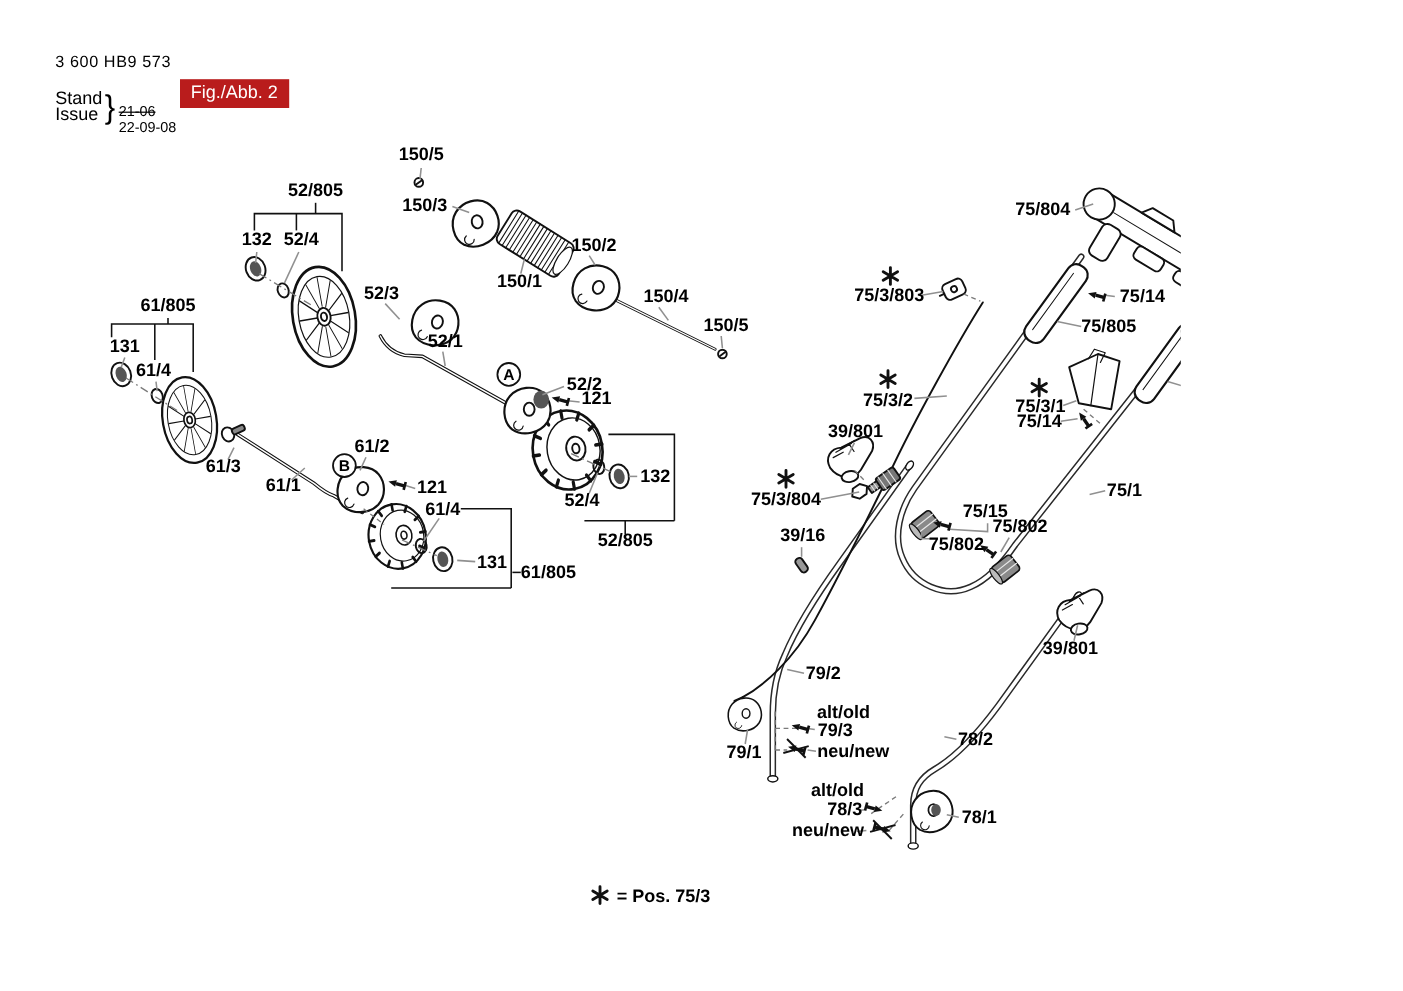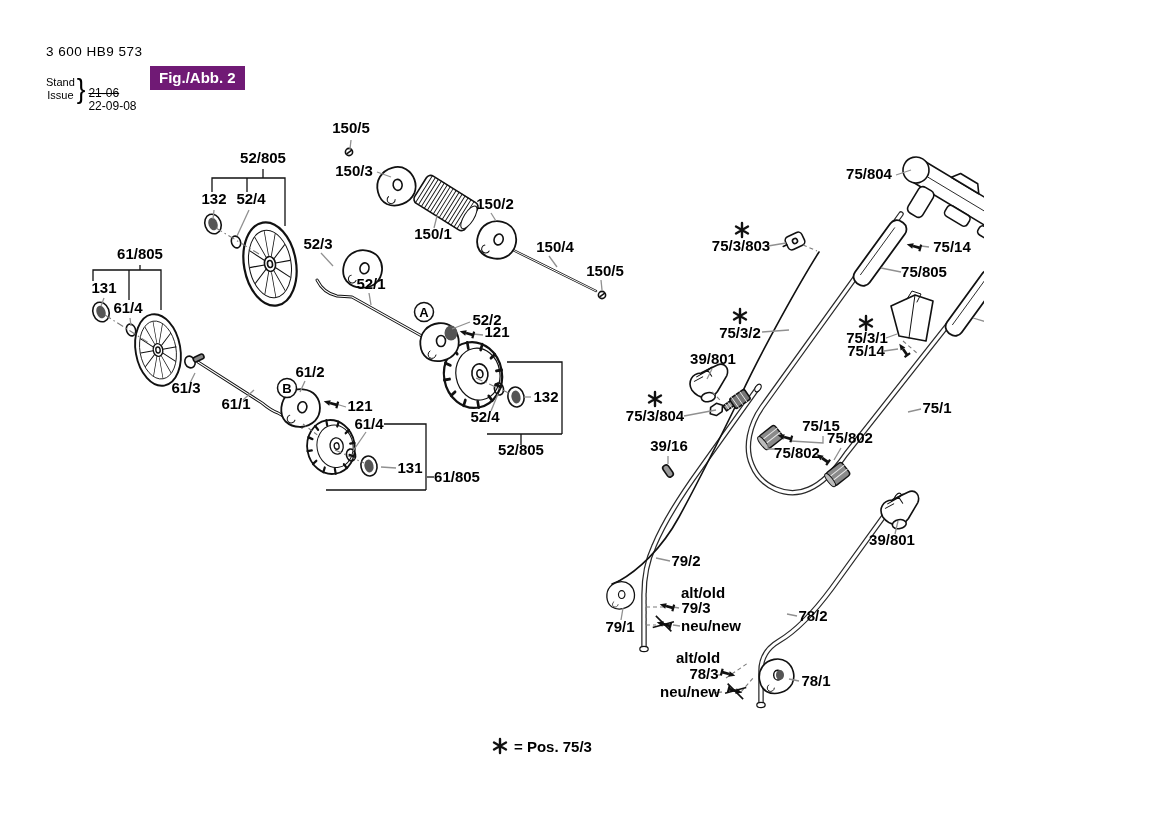--- a/index.html
+++ b/index.html
@@ -2,26 +2,26 @@
 <html><head>
 <meta charset="utf-8">
 <style>
   html,body{margin:0;padding:0;background:#fff;}
   .page{position:relative;width:984px;height:826px;background:#fff;overflow:hidden;
         font-family:"Liberation Sans",sans-serif;color:#000;}
   .page svg{position:absolute;left:0;top:0;}
   .hdr{position:absolute;left:46px;top:44px;}
   .part-number{font-size:13.5px;letter-spacing:.5px;}
   .issue-block{display:flex;align-items:center;margin-top:6px;}
-  .issue-labels{font-size:11px;line-height:13px;text-align:center;}
+  .issue-labels{font-size:15px;line-height:13px;}
   .brace{font-size:26px;font-weight:400;margin:0 3px 0 2px;transform:scaleY(1.05);}
   .issue-values{font-size:12px;line-height:13px;margin-top:22px;}
   .strike{text-decoration:line-through;}
-  .figbox{position:absolute;left:150px;top:66px;background:#701a75;color:#fff;
-          font-size:15px;font-weight:bold;padding:3px 9px 4px 9px;}
+  .figbox{position:absolute;left:150px;top:66px;background:#b91c1c;color:#fff;
+          font-size:15px;font-weight:normal;padding:3px 9px 4px 9px;}
   .notices{position:absolute;left:985px;top:723px;font-size:11.5px;line-height:13px;color:#222;}
   svg text.callout{font-family:"Liberation Sans",sans-serif;font-weight:bold;font-size:15px;fill:#000;}
   svg text.circled{font-family:"Liberation Sans",sans-serif;font-weight:bold;font-size:13px;fill:#000;}
 </style>
 </head>
 <body>
 
 <div class="page">
 
   <div class="hdr">

